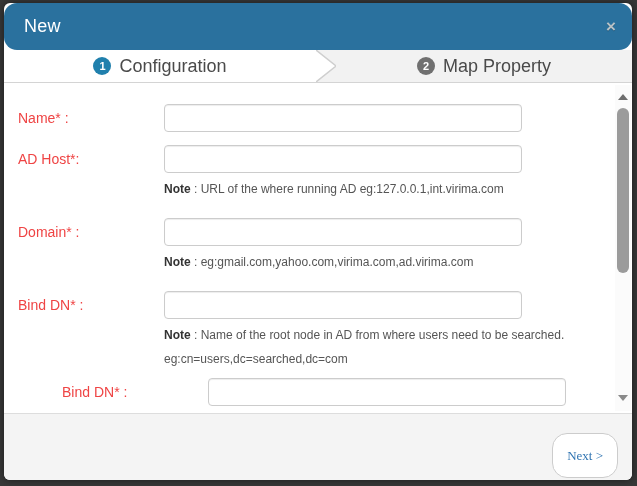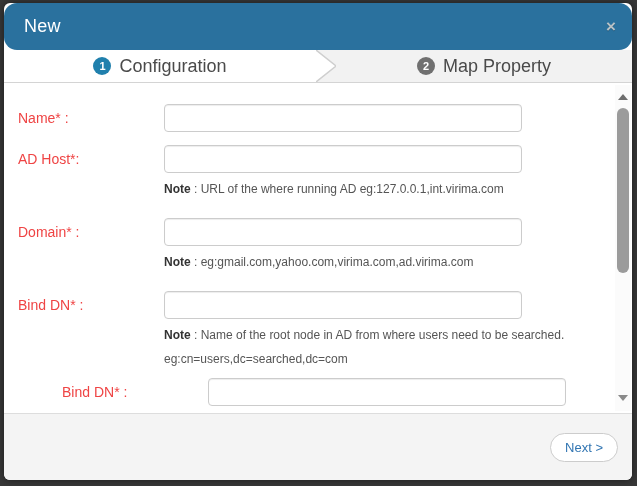--- a/index.html
+++ b/index.html
@@ -160,28 +160,28 @@
   
   .modal-footer {
     height: 67px;
     background: #f4f4f4;
     border-top: 1px solid #dddddd;
     position: relative;
   }
   .next-btn {
     position: absolute;
     right: 14px; top: 19px;
-    height: 29px;
+    height: 45px;
     padding: 0 14px;
     background: #ffffff;
     border: 1px solid #cccccc;
     border-radius: 15px;
     color: #3175b2;
     font-size: 13px;
-    font-family: Liberation Sans, sans-serif;
+    font-family: Liberation Serif, serif;
     cursor: pointer;
   }
 </style>
 </head>
 <body>
 
 <div class="modal">
 
   <div class="modal-header">
     <span class="modal-title">New</span>

